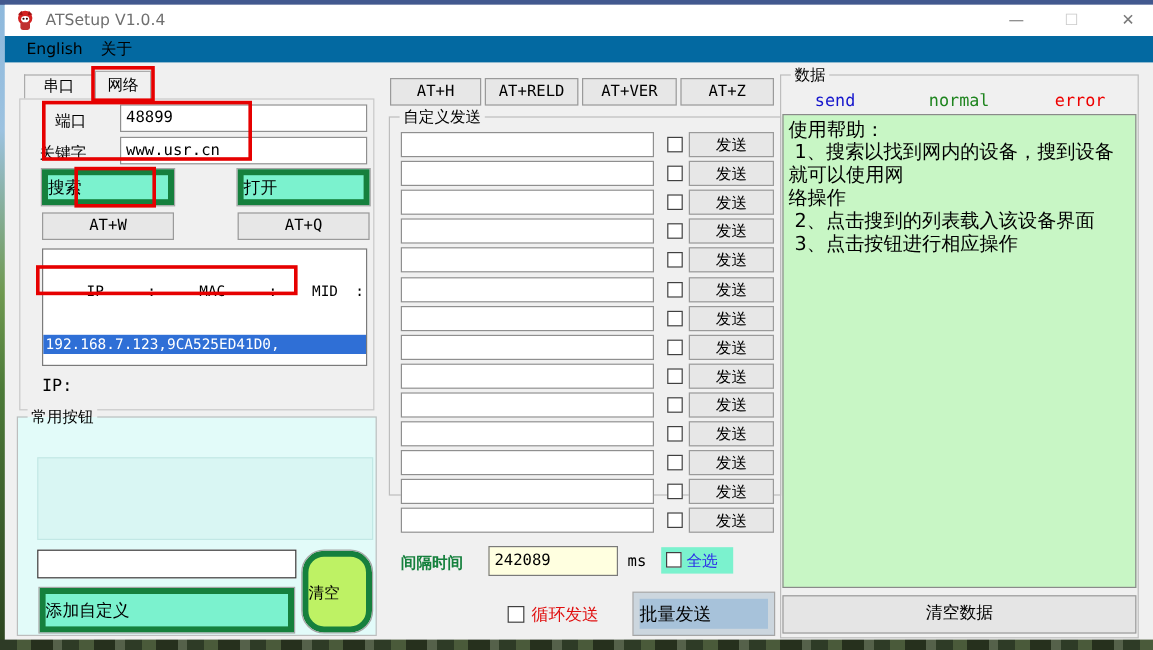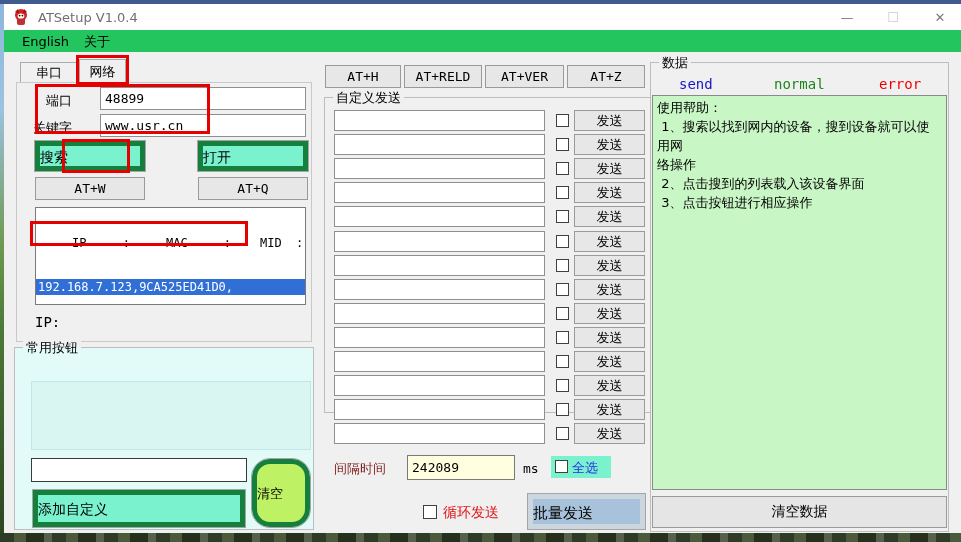--- a/index.html
+++ b/index.html
@@ -12,21 +12,21 @@
   #desktop-left { left:0; top:0; width:4px; height:542px;
     background:linear-gradient(#8db8dc 0%, #9cc2e0 20%, #6f9950 45%, #4c7a38 60%, #3c5e2c 80%, #2c441f 100%); }
   #top-border { left:0; top:0; width:961px; height:4px; background:#42598f; }
   #bottom-strip { left:0; top:533px; width:961px; height:9px;
     background:repeating-linear-gradient(90deg,#2e3b26 0 14px,#4a5a3a 14px 26px,#26301d 26px 44px,#55614a 44px 52px); }
 
   
   #titlebar { left:4px; top:4px; width:957px; height:26px; background:#ffffff;padding-left:22px; }
   #title-text { left:34px; top:6px; color:#6f6f6f; font-size:13px; }
   .cap-btn { top:3px; width:34px; height:22px; text-align:center; line-height:22px; font-size:13px; color:#7a7a7a; }
-  #menubar { left:4px; top:30px; width:957px; height:22px; background:#22c55e; }
+  #menubar { left:4px; top:30px; width:957px; height:22px; background:#0369a1; }
   .menu-item { top:2px; height:19px; line-height:19px; padding:0 4px; font-size:13px; }
 
   
   .gbtn { background:#e7e7e7; border:1px solid #9a9a9a; text-align:center;
           font-family:"DejaVu Sans Mono", monospace; font-size:13px; }
   .cjk-btn { font-family:Liberation Serif, serif; }
   .bezel { border:5px solid #15803d; outline:1px solid #a5a5a5; }
   .mint { background:#7bf2ce; }
   .salmon { background:#bef264;border-radius:18px; }
   .tinput { border:1px solid #8f8f8f; background:#fff; font-family:"DejaVu Sans Mono", monospace;
@@ -45,26 +45,26 @@
   #list-row-selected { height:16px; line-height:16px; background:#2f6fd6; color:#fff; padding-left:2px; }
   #common-group { left:14px; top:347px; width:300px; height:183px; background:#e2fbf9; border:1px solid #bdbdbd; }
   #common-group .gb-label { background:linear-gradient(#f0f0f0 45%, #e2fbf9 45%); }
 
   
   #custom-rows .row { position:absolute; left:0; height:21px; }
   .row input { position:absolute; left:0; top:0; width:211px; height:21px; }
   .row .checkbox { position:absolute; left:222px; top:4px; }
   .row .send-btn { position:absolute; left:240px; top:0; width:71px; height:21px; line-height:19px; }
 
-  .blue-label { color:#7f1d1d; font-weight:normal; }
+  .blue-label { color:#15803d; font-weight:bold; }
   .red-label { color:#e01010; }
 
   
   #data-area { left:652px; top:95px; width:295px; height:395px; background:#c8f6c5;
-               border:1px solid #8a8a8a; padding:2px 4px; line-height:19px; font-size:13px; white-space:pre-wrap; }
+               border:1px solid #8a8a8a; padding:2px 4px; line-height:19px; font-size:16px; white-space:pre-wrap; }
   .legend { font-family:"DejaVu Sans Mono", monospace; font-size:14px; }
 </style>
 </head>
 <body>
 
 <div id="app">
   <div class="abs" id="desktop-left"></div>
   <div class="abs" id="top-border"></div>
   <div class="abs" id="bottom-strip"></div>
 

